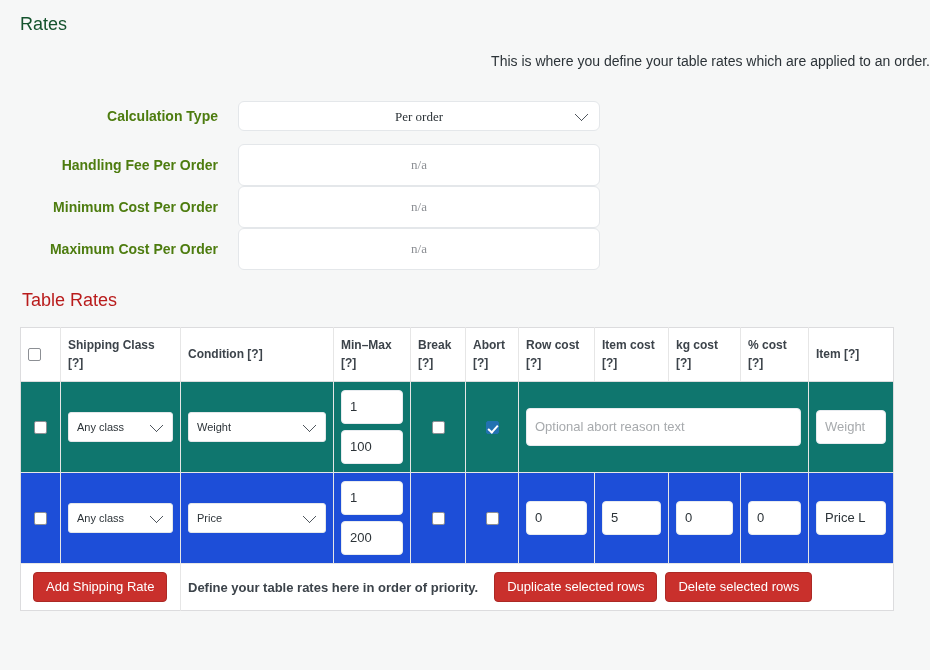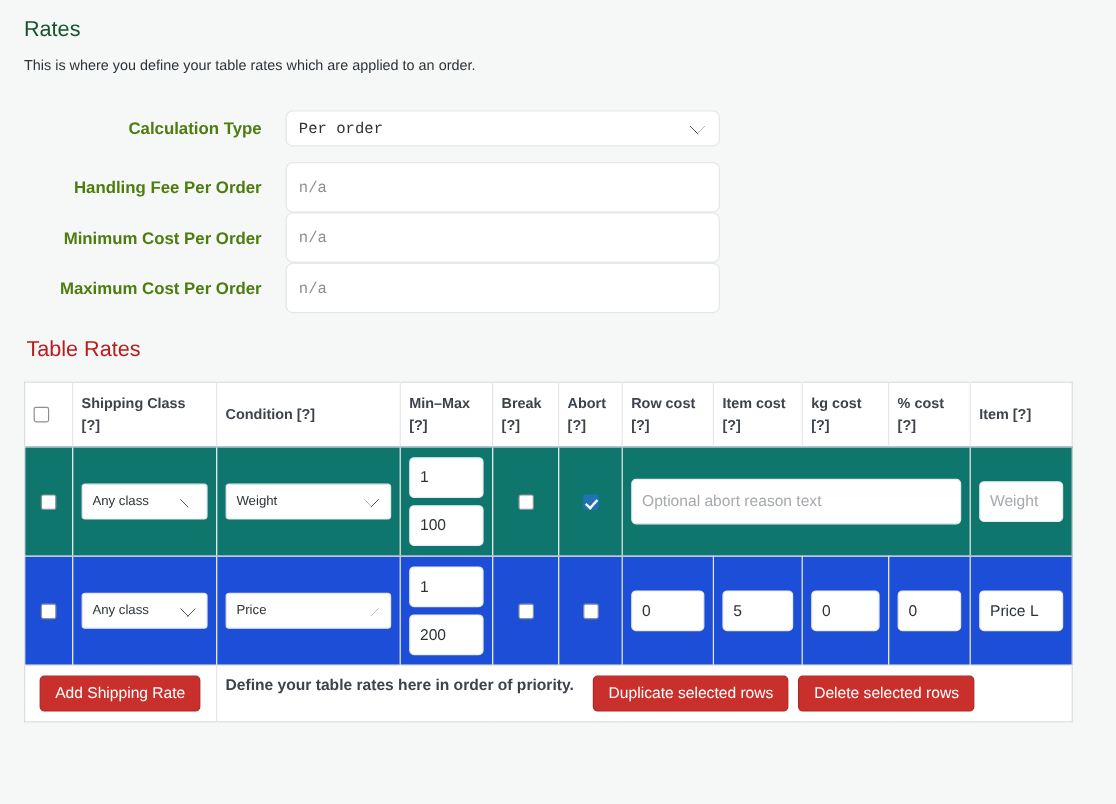--- a/index.html
+++ b/index.html
@@ -11,48 +11,49 @@
     font-family: "Liberation Sans", sans-serif;
     color: #2c3338;
   }
   .page { padding: 0 0 0 20px; width: 930px; height: 670px; position: relative; }
 
   h2.section-title {
     font-size: 18px; font-weight: 400; color: #14532d;
     margin: 0; padding: 12px 0 0 0; line-height: 1.4;
   }
   p.section-desc {
-    font-size: 12px; color: #2c3338; margin: 8px 0 0 0; line-height: 1.5;
+    font-size: 14px; color: #2c3338; margin: 14px 0 0 0; line-height: 1.5; text-align: right;
   }
 
   
   table.form-table { border-collapse: collapse; margin-top: 16px; width: 600px; }
   table.form-table th {
     text-align: right;
     vertical-align: middle;
     font-size: 14px;
     font-weight: bold;
     color: #4d7c0f;
     padding: 0 20px 0 0;
     width: 218px;
   }
   table.form-table td { padding: 0; vertical-align: middle; }
   .field-row-h { height: 56px; }
 
   select.wc-select, input.wc-text {
     width: 362px;
     height: 30px;
     font-size: 13px;
-    font-family: Liberation Mono, monospace;
+    font-family: Liberation Serif, serif;
     color: #2c3338;
     background: #fff;
     border: 1px solid #e4e7ea;
     border-radius: 6px;
     padding: 0 10px;
     outline: none;
+    text-align: center;
   }
   select.wc-select {
     appearance: none; -webkit-appearance: none;
     background-image: linear-gradient(45deg, transparent 49%, #50575e 50%, #50575e 53%, transparent 54%),
                       linear-gradient(-45deg, transparent 49%, #50575e 50%, #50575e 53%, transparent 54%);
     background-size: 7px 7px, 7px 7px;
     background-position: calc(100% - 17px) 12px, calc(100% - 11px) 12px;
     background-repeat: no-repeat;
     cursor: pointer;
   }
@@ -182,21 +183,21 @@
     line-height: 1.1;
     white-space: nowrap;
   }
   .foot-note {
     font-size: 13px;
     font-weight: bold;
     color: #3c434a;
     margin-right: 8px;
   }
   .foot-right { text-align: left; }
-  .foot-inner { display: flex; gap: 8px; }
+  .foot-inner { display: flex; align-items: center; gap: 8px; }
 </style>
 </head>
 <body>
 
 <div class="page">
 
   <h2 class="section-title">Rates</h2>
   <p class="section-desc">This is where you define your table rates which are applied to an order.</p>
 
   <table class="form-table">

